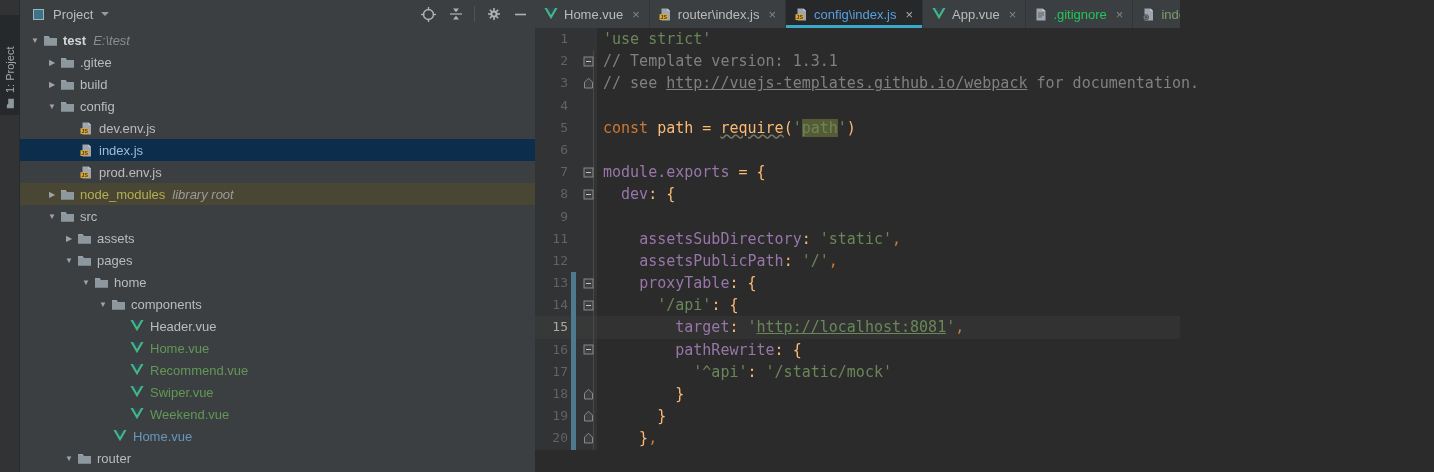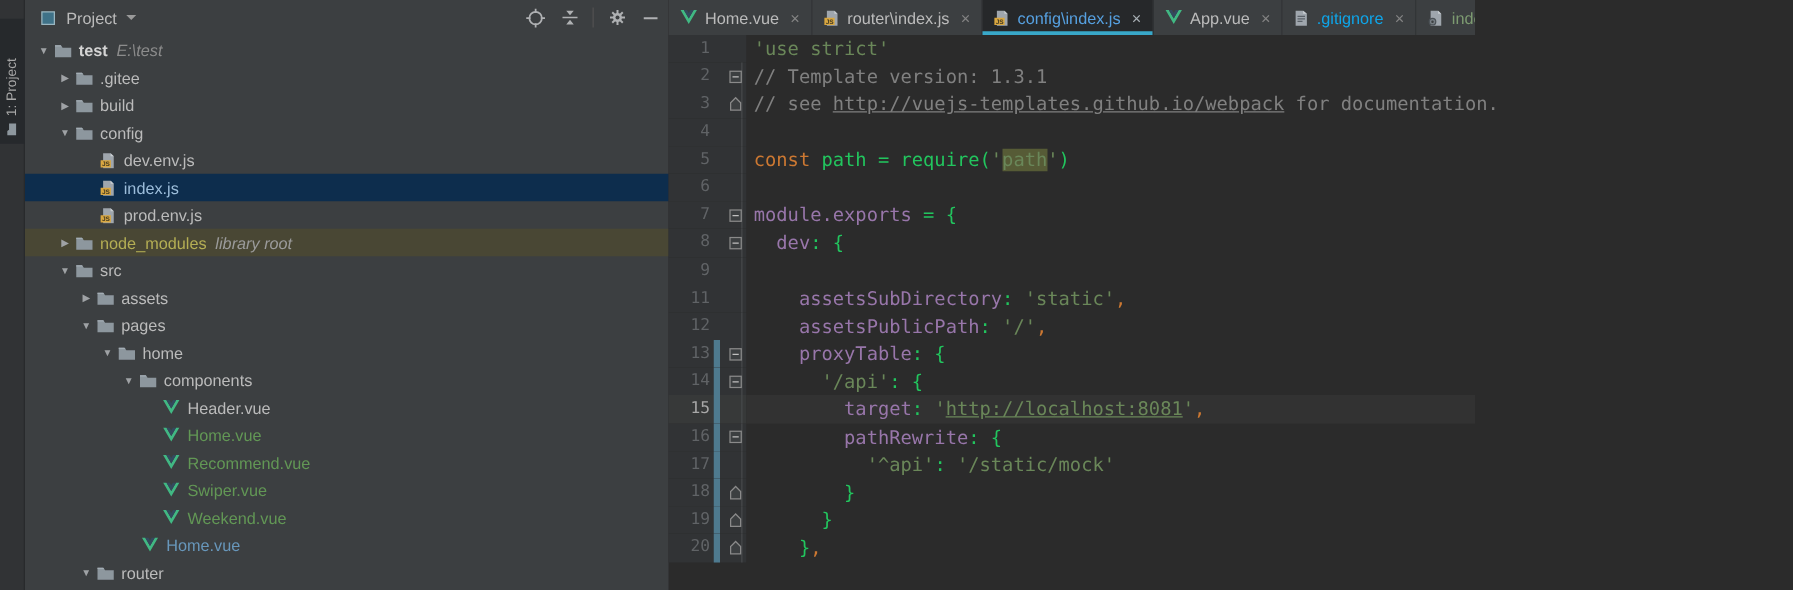--- a/index.html
+++ b/index.html
@@ -57,23 +57,23 @@
   .cl .gfold { z-index:2; }
   .codepart { flex:1; white-space:pre; padding-left:6px; color:#a9b7c6; }
   .cl.cur .codepart { background:#323232; }
   .cl.cur .gut { background:#373939; }
   .cl.cur .gnum { color:#a8a8a8; }
 
   .str { color:#6a8759; }
   .cmt { color:#808080;text-align:right; }
   .kw  { color:#cc7832; }
   .prop{ color:#9876aa; }
-  .def { color:#22c55e; }
+  .def { color:#fdba74; }
   .lnk { text-decoration:underline; }
-  .warn{ text-decoration-style:wavy; text-decoration-color:#7a7a66; }
+  .warn{ text-decoration:underline; text-decoration-style:wavy; text-decoration-color:#7a7a66; }
   .hl  { background:#565b36; }
 </style>
 </head>
 <body>
 
 <div class="app">
 
   <div class="stripe">
     <div class="stripe-btn">
       <span class="mini-ic"><svg width="11" height="10" viewBox="0 0 15 13">
@@ -404,21 +404,21 @@
         <div class="tab">
           <span style="display: flex; align-items: center;">
             <svg width="12" height="13" viewBox="0 0 12 13">
               <path fill="#9fa6ad" d="M1.5 .5h6L10.5 3v9.5h-9z"></path>
               <path fill="#c9ced2" d="M7.5 .5L10.5 3H7.5z"></path>
               <line x1="3" y1="5" x2="9" y2="5" stroke="#5a6168"></line>
               <line x1="3" y1="7" x2="9" y2="7" stroke="#5a6168"></line>
               <line x1="3" y1="9" x2="7" y2="9" stroke="#5a6168"></line>
             </svg>
           </span>
-          <span style="color: #0ea5e9; text-align: right;">.gitignore</span>
+          <span style="color: #22c55e; text-align: right;">.gitignore</span>
           <span class="tclose">×</span>
         </div>
         <div class="tab">
           <span style="display: flex; align-items: center;">
             <svg width="13" height="13" viewBox="0 0 13 13">
               <path fill="#9fa6ad" d="M2.5 .5h6L11 3v9.5H2.5z"></path>
               <path fill="#c9ced2" d="M8.5 .5L11 3H8.5z"></path>
               <circle cx="4" cy="9.3" r="2.6" fill="#777e84" stroke="#4c5257"></circle>
               <circle cx="4" cy="9.3" r="1" fill="#3c3f41"></circle>
             </svg>

